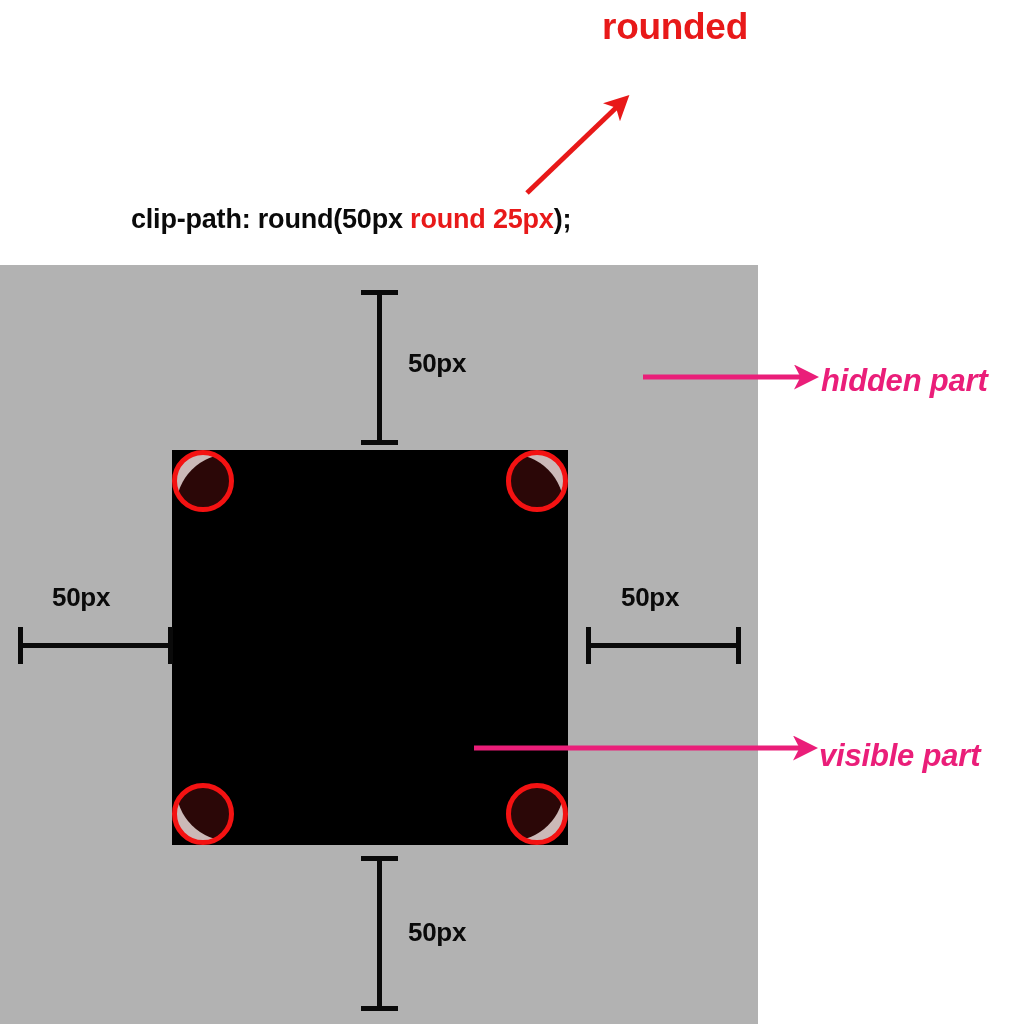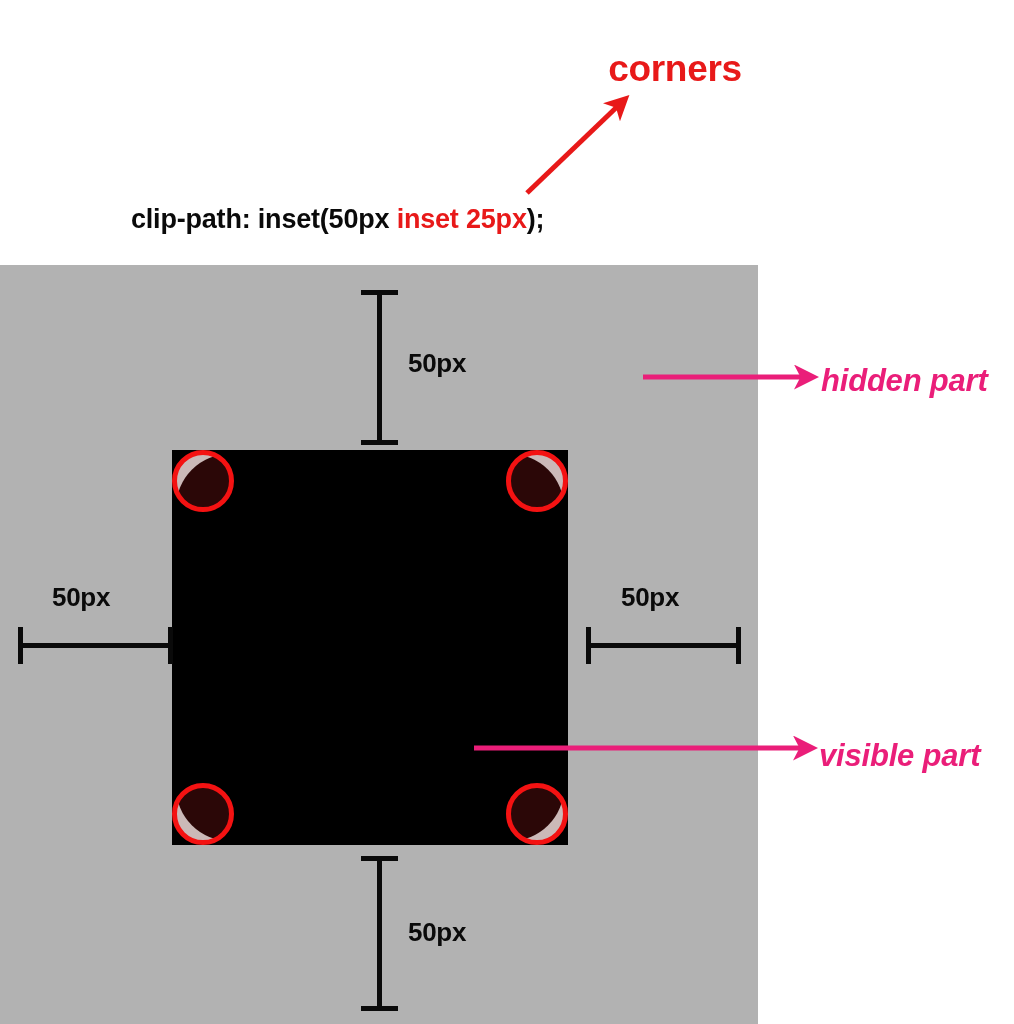--- a/index.html
+++ b/index.html
@@ -152,25 +152,24 @@
     height: 1024px;
     pointer-events: none;
   }
 </style>
 </head>
 <body>
 
 <div id="stage">
 
   <div class="callout-title">
-    <br>
-    <span>corners</span>
-  </div>
-
-  <div class="code-line"><span>clip-path: inset(50px </span><span class="hl">inset 25px</span><span>);</span></div>
+    <span>rounded</span><br>
+  </div>
+
+  <div class="code-line"><span>clip-path: round(50px </span><span class="hl">round 25px</span><span>);</span></div>
 
   <div class="gray-box"></div>
 
   <div class="black-square"></div>
 
   <div class="corner-fill cf-tl" style="left:176px; top:454px;"></div>
   <div class="corner-fill cf-tr" style="left:510px; top:454px;"></div>
   <div class="corner-fill cf-bl" style="left:176px; top:787px;"></div>
   <div class="corner-fill cf-br" style="left:510px; top:787px;"></div>
 

